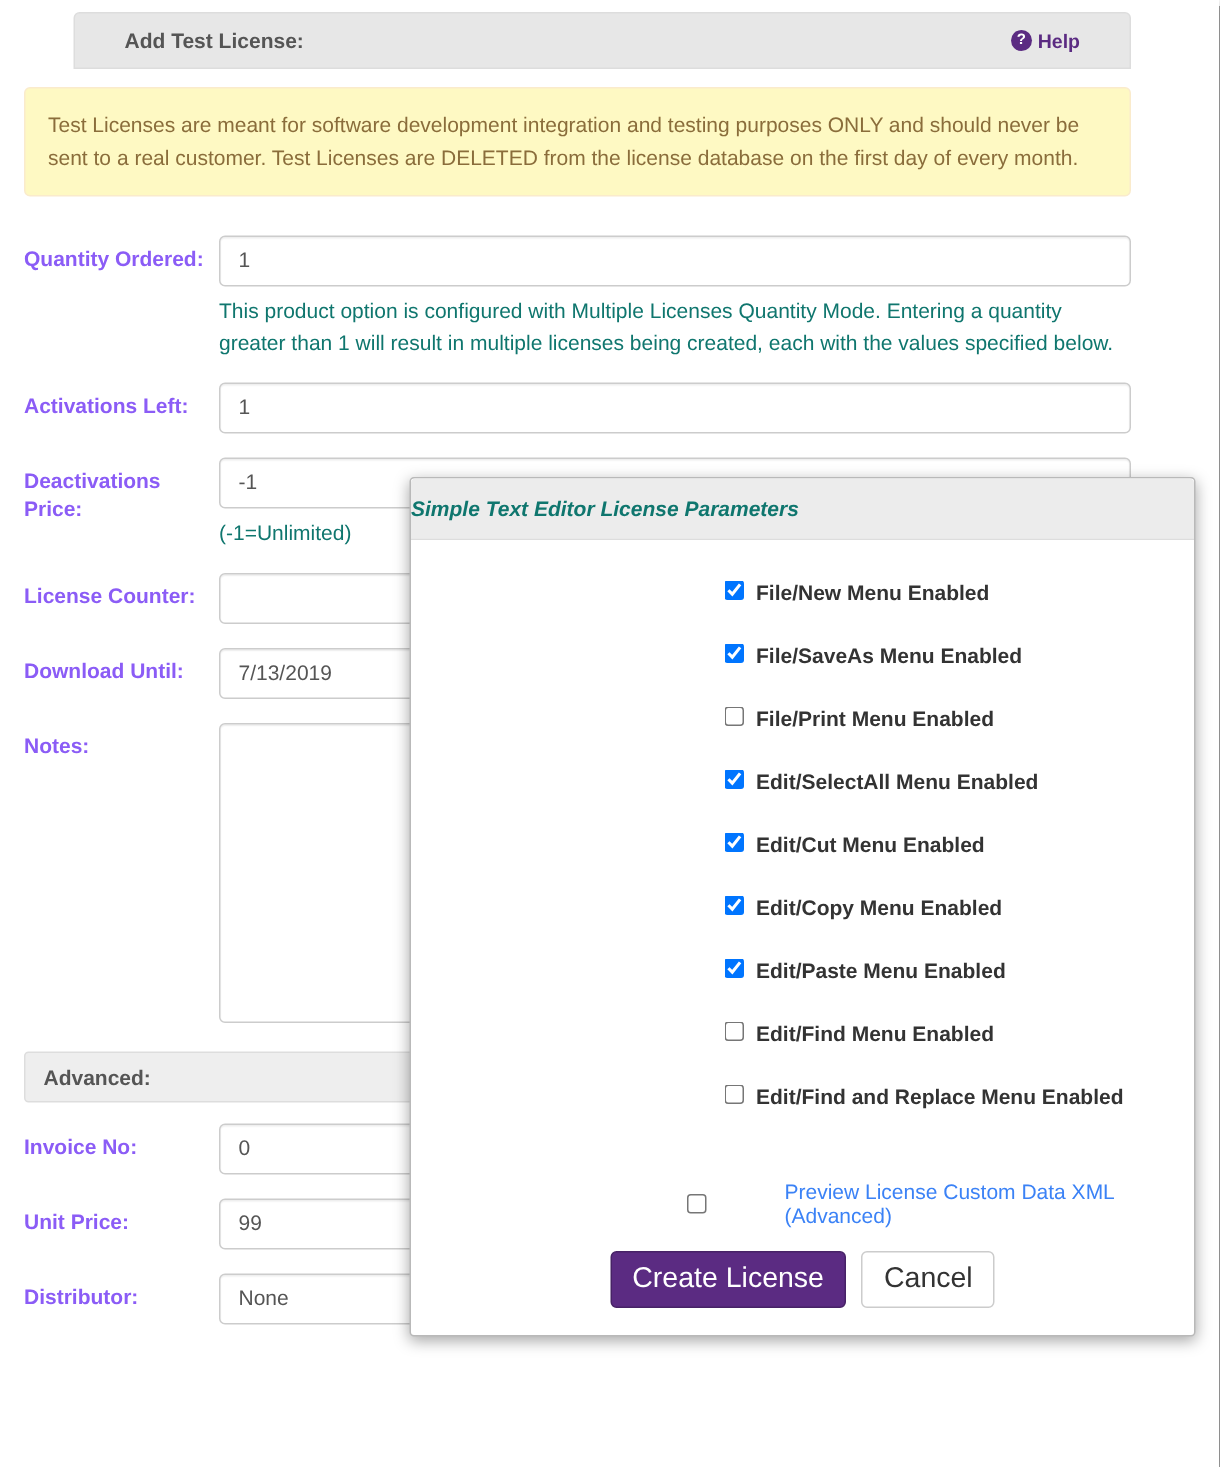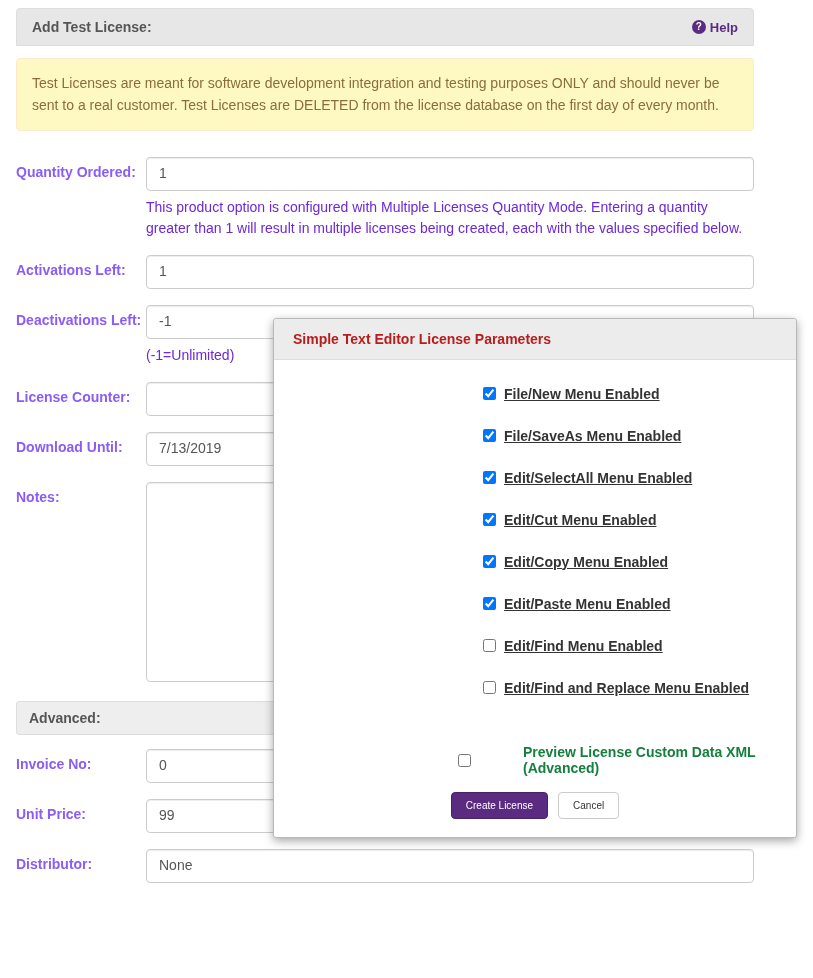--- a/index.html
+++ b/index.html
@@ -20,25 +20,26 @@
     overflow: hidden;
   }
   .container {
     padding: 8px 16px 20px 16px;
     width: 770px;
   }
   .panel-header {
     background: #e7e7e7;
     border: 1px solid #ddd;
     border-radius: 4px 4px 0 0;
-    padding: 10px 15px;
+    padding: 10px 33px;
     margin-bottom: 12px;
     display: flex;
     justify-content: space-between;
     align-items: center;
+    margin-left: 33px;
   }
   .panel-header-title {
     font-weight: bold;
     color: #555;
   }
   .help-link {
     color: #5b2b82;
     font-weight: bold;
     font-size: 13px;
     cursor: pointer;
@@ -88,21 +89,21 @@
     padding: 6px 12px;
     font-size: 14px;
     line-height: 1.42857;
     color: #555;
     background: #fff;
     border: 1px solid #ccc;
     border-radius: 4px;
     box-shadow: inset 0 1px 1px rgba(0,0,0,0.075);
   }
   .help-text {
-    color: #6d28d9;
+    color: #0f766e;
     margin-top: 6px;
     line-height: 1.5;
   }
   textarea.form-control {
     height: 200px;
     resize: vertical;
   }
   .section-header {
     background: #eee;
     border: 1px solid #ddd;
@@ -120,65 +121,65 @@
     left: 273px;
     width: 524px;
     background: #fff;
     border: 1px solid #b9b9b9;
     box-shadow: 0 3px 10px rgba(0,0,0,0.35);
     border-radius: 3px;
   }
   .modal-header {
     background: #ececec;
     border-bottom: 1px solid #ddd;
-    padding: 12px 19px;
-    font-weight: bold;
-    color: #b91c1c;
+    padding: 12px 0;
+    font-weight: bold;
+    color: #0f766e;
     border-radius: 3px 3px 0 0;
+    font-style: italic;
   }
   .modal-body {
     padding: 24px 20px 8px 20px;
   }
   .checkbox-row {
     display: flex;
-    align-items: center;
+    align-items: flex-end;
     margin-bottom: 23px;
     margin-left: 185px;
-    text-decoration: underline;
   }
   .checkbox-row input[type="checkbox"] {
     margin-right: 8px;
     width: 13px;
     height: 13px;
   }
   .checkbox-label {
     font-weight: bold;
     color: #333;
   }
   .preview-row {
     display: flex;
     align-items: center;
     margin: 16px 0 16px 180px;
   }
   .preview-row input[type="checkbox"] {
     margin-right: 8px;
     width: 13px;
     height: 13px;
   }
-  .preview-label { font-weight: bold; color: #15803d; padding-left: 44px; }
+  .preview-label { font-weight: normal; color: #3b82f6; padding-left: 44px; }
   .modal-footer {
     display: flex;
     justify-content: center;
     gap: 10px;
     padding: 0 0 18px 0;
   }
   .btn {
     padding: 7px 14px;
     border-radius: 4px;
-    font-size: 10px;
+    font-size: 19px;
     cursor: pointer;
     border: 1px solid transparent;
   }
   .btn-primary {
     background: #5b2b82;
     color: #fff;
     border-color: #472266;
   }
   .btn-default {
     background: #fff;
@@ -211,21 +212,21 @@
     </div>
 
     <div class="form-row">
       <div class="form-label">Activations Left:</div>
       <div class="form-field">
         <input class="form-control" type="text" value="1" style="">
       </div>
     </div>
 
     <div class="form-row">
-      <div class="form-label">Deactivations Left:</div>
+      <div class="form-label">Deactivations Price:</div>
       <div class="form-field">
         <input class="form-control" type="text" value="-1" style="">
         <div class="help-text">(-1=Unlimited)</div>
       </div>
     </div>
 
     <div class="form-row">
       <div class="form-label">License Counter:</div>
       <div class="form-field">
         <input class="form-control" type="text" value="" style="">
@@ -277,20 +278,24 @@
 
     <div class="checkbox-row">
           <input type="checkbox" checked="" style="">
           <span class="checkbox-label">File/New Menu Enabled</span>
         </div>
         <div class="checkbox-row">
           <input type="checkbox" checked="" style="">
           <span class="checkbox-label">File/SaveAs Menu Enabled</span>
         </div>
         <div class="checkbox-row">
+          <input type="checkbox" style="">
+          <span class="checkbox-label">File/Print Menu Enabled</span>
+        </div>
+        <div class="checkbox-row">
           <input type="checkbox" checked="" style="">
           <span class="checkbox-label">Edit/SelectAll Menu Enabled</span>
         </div>
         <div class="checkbox-row">
           <input type="checkbox" checked="" style="">
           <span class="checkbox-label">Edit/Cut Menu Enabled</span>
         </div>
         <div class="checkbox-row">
           <input type="checkbox" checked="" style="">
           <span class="checkbox-label">Edit/Copy Menu Enabled</span>

